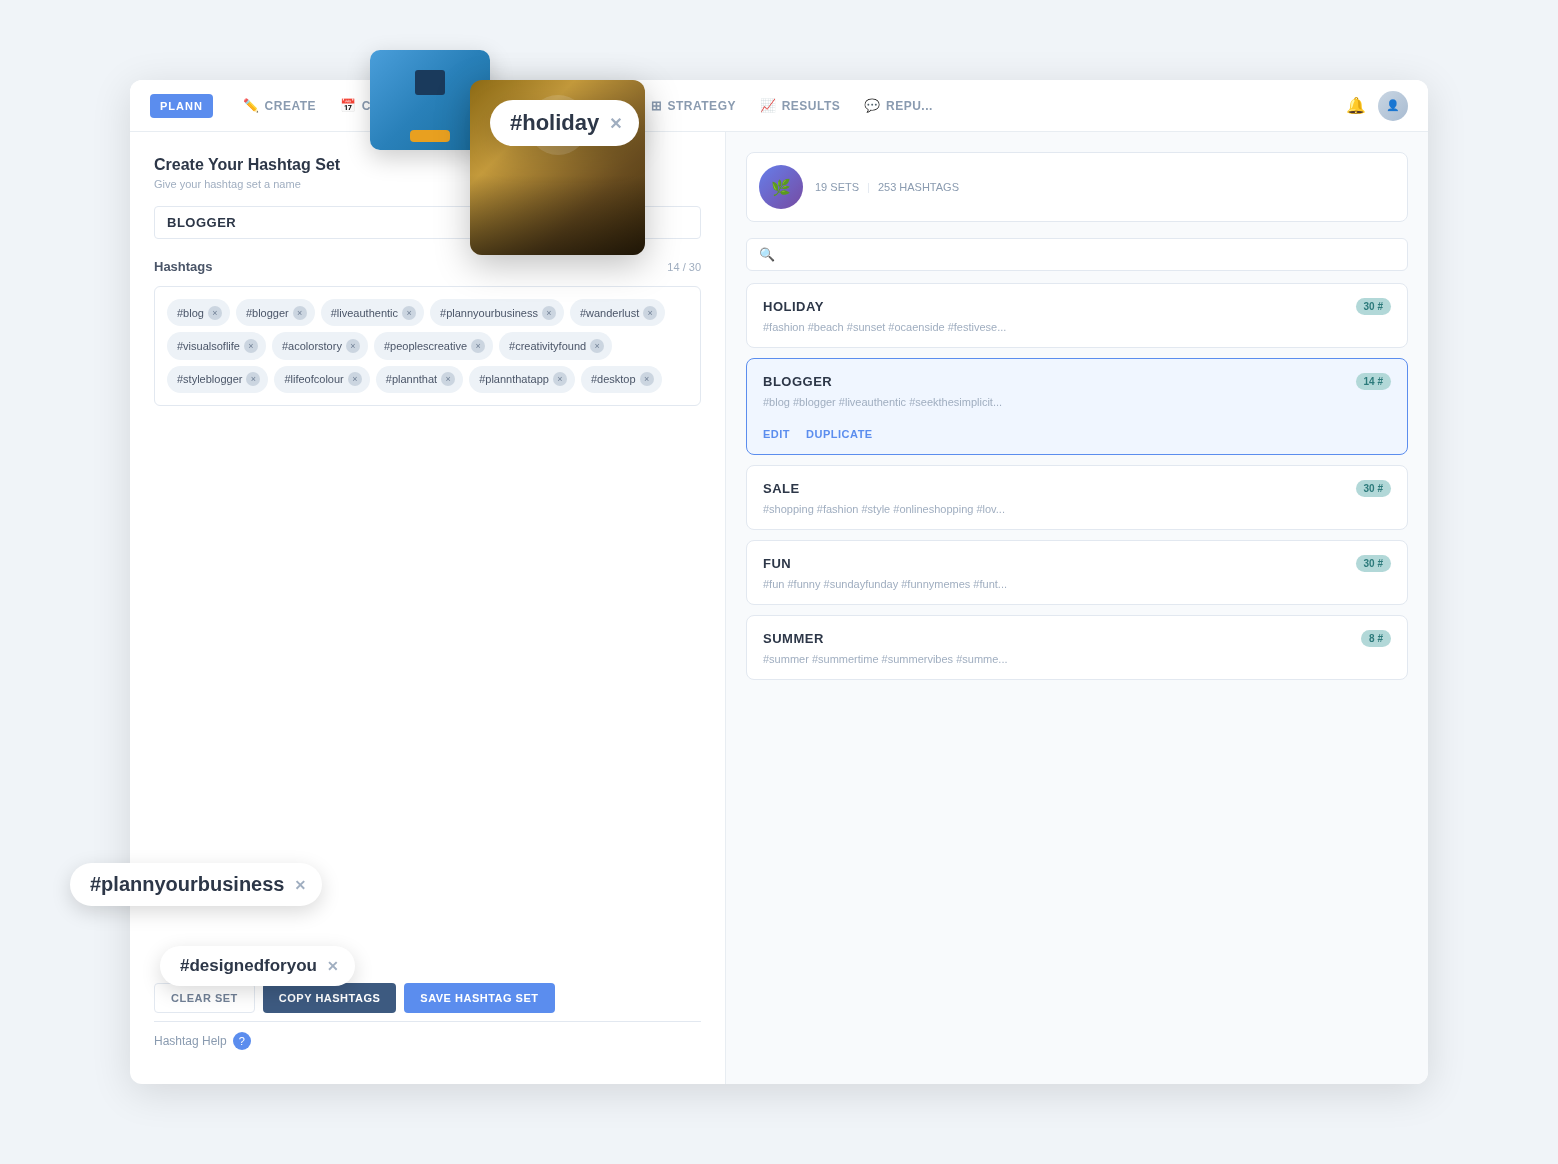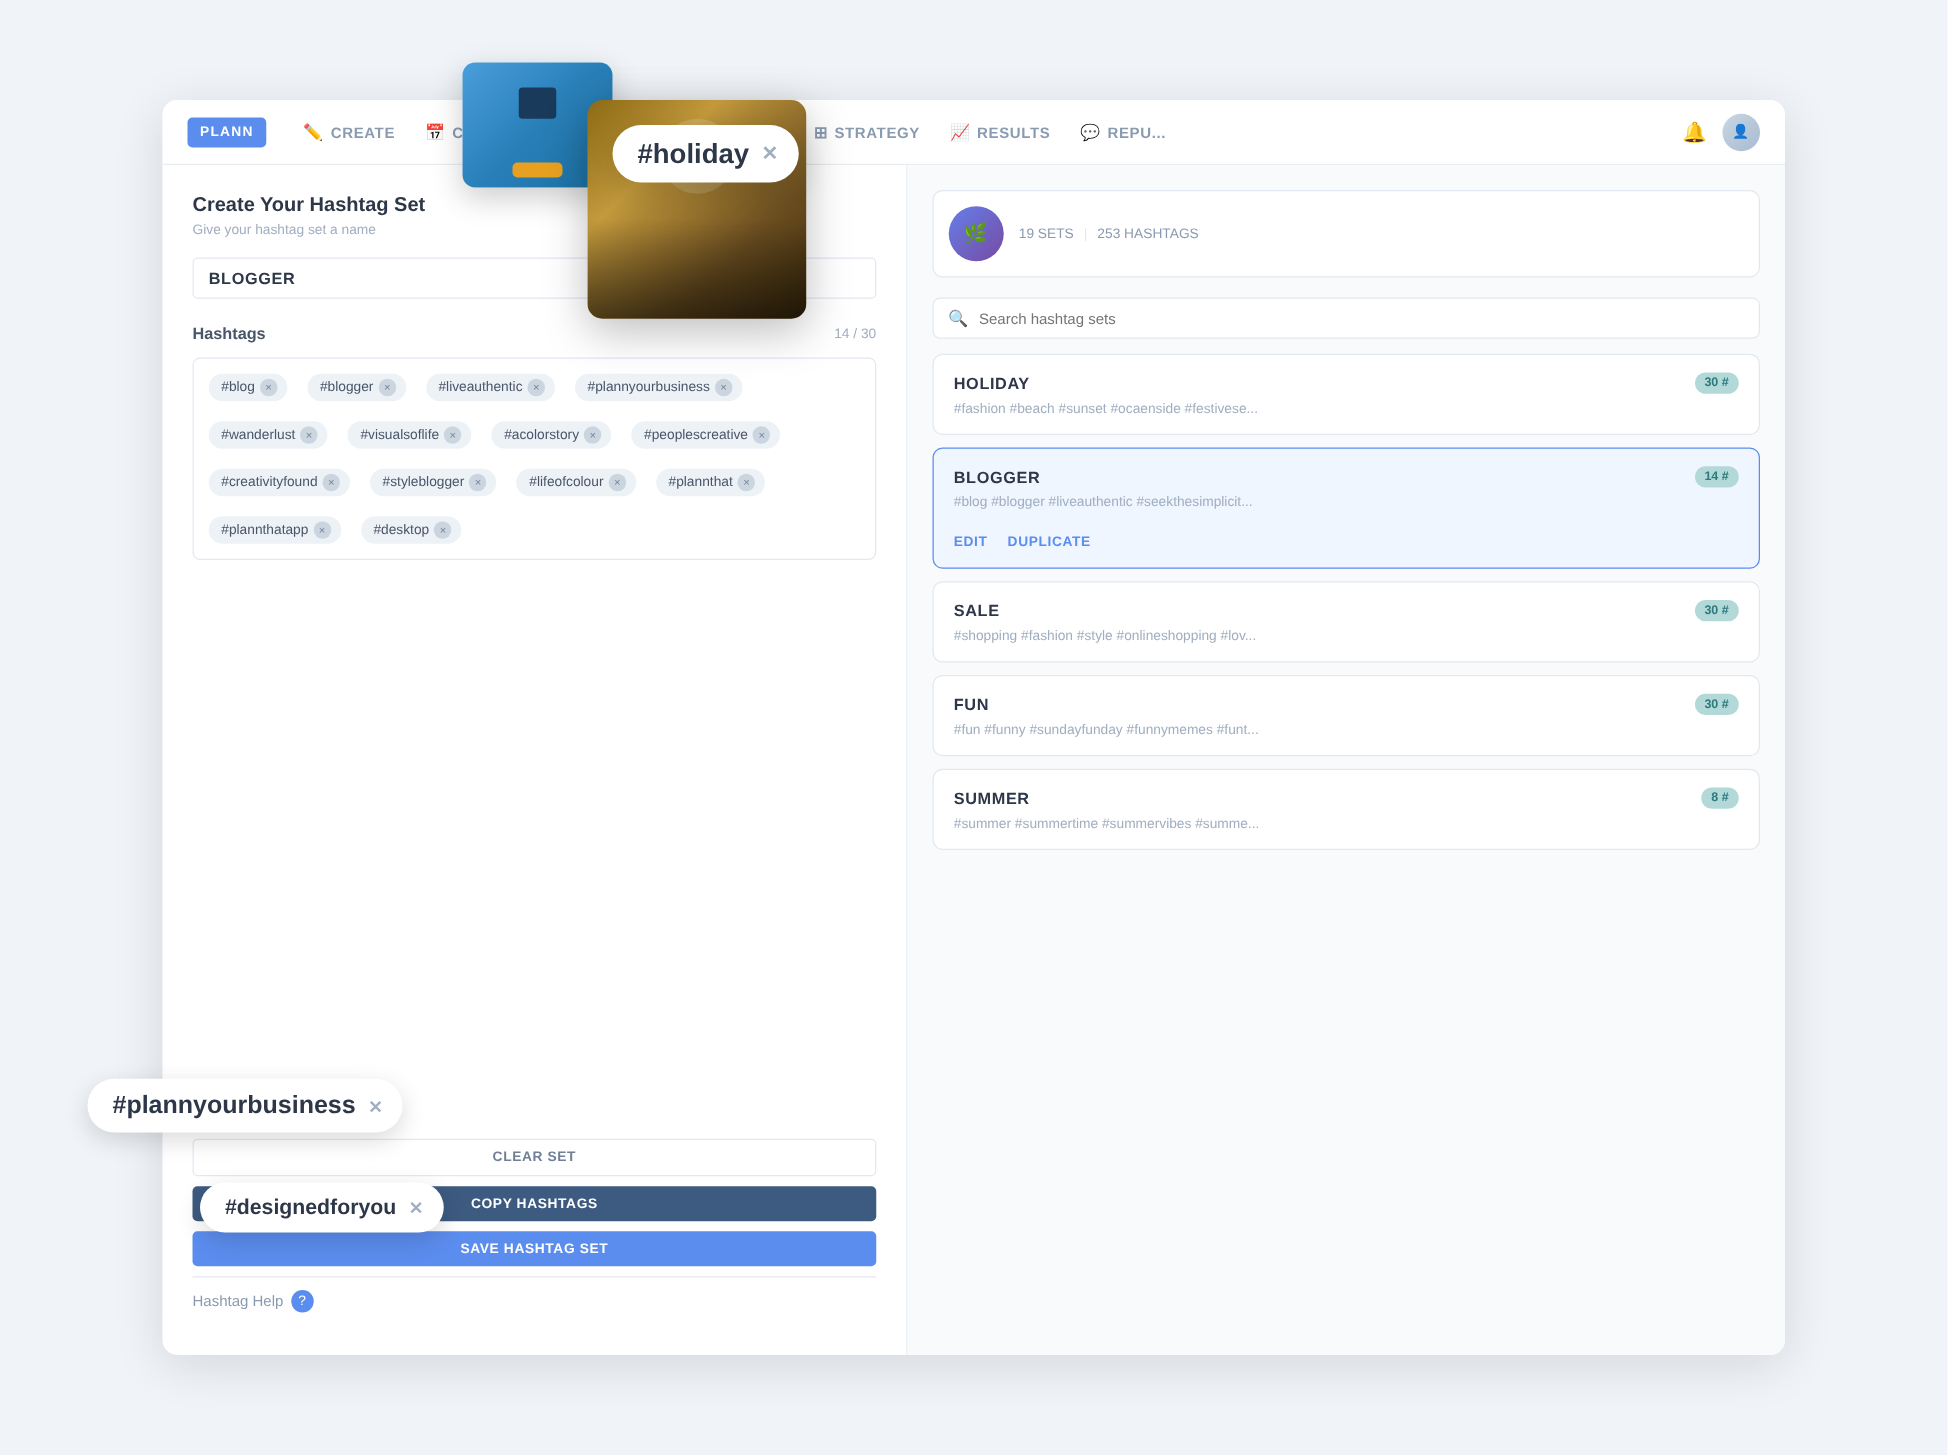--- a/index.html
+++ b/index.html
@@ -149,21 +149,21 @@
       color: #4a5568;
     }
     .hashtag-count {
       font-size: 11px;
       color: #a0aec0;
     }
 
     .hashtags-area {
       display: flex;
       flex-wrap: wrap;
-      gap: 16px;
+      gap: 6px;
       padding: 12px;
       border: 1px solid #e2e8f0;
       border-radius: 6px;
       min-height: 120px;
       margin-bottom: 20px;
     }
 
     .hashtag-chip {
       display: flex;
       align-items: center;
@@ -185,21 +185,20 @@
       justify-content: center;
       font-size: 9px;
       color: #718096;
     }
 
     .action-buttons {
       display: flex;
       gap: 8px;
       margin-top: auto;
       padding-top: 20px;
-      flex-direction: column;
     }
 
     .btn-clear {
       padding: 8px 16px;
       font-size: 11px;
       font-weight: 600;
       color: #718096;
       border: 1px solid #e2e8f0;
       border-radius: 4px;
       background: #fff;
@@ -686,21 +685,20 @@
         </div>
         <div class="user-stats">
           <span>19 SETS</span>
           <span class="user-stat-sep">|</span>
           <span>253 HASHTAGS</span>
         </div>
       </div>
 
       <div class="search-box">
         <span class="search-icon-svg">🔍</span>
-        <input class="search-input" type="text" placeholder="Search hashtag sets" style="">
       </div>
 
       <div id="sets-list">
 
       <div class="hashtag-set-card">
     <div class="set-card-header">
       <span class="set-card-name">HOLIDAY</span>
       <span class="set-card-badge teal">30 #</span>
     </div>
     <div class="set-card-preview">#fashion #beach #sunset #ocaenside #festivese...</div>

